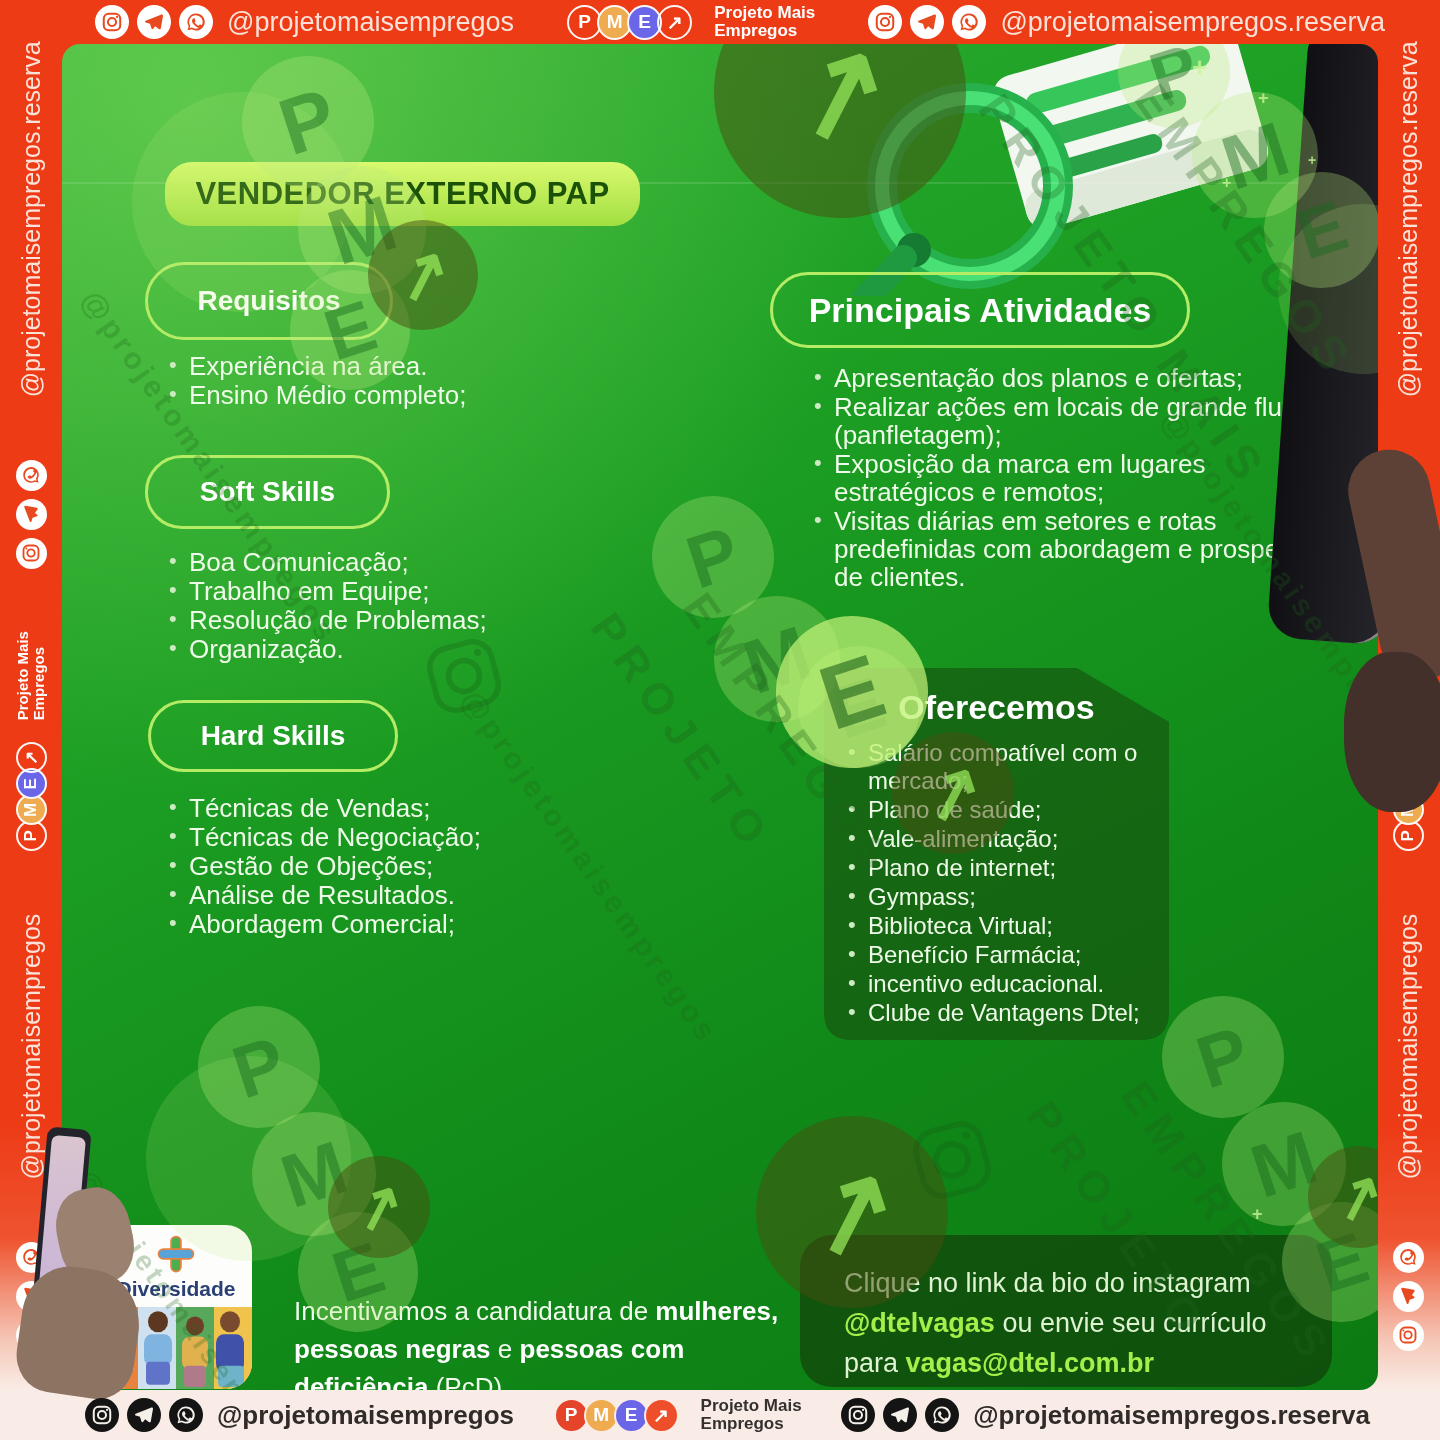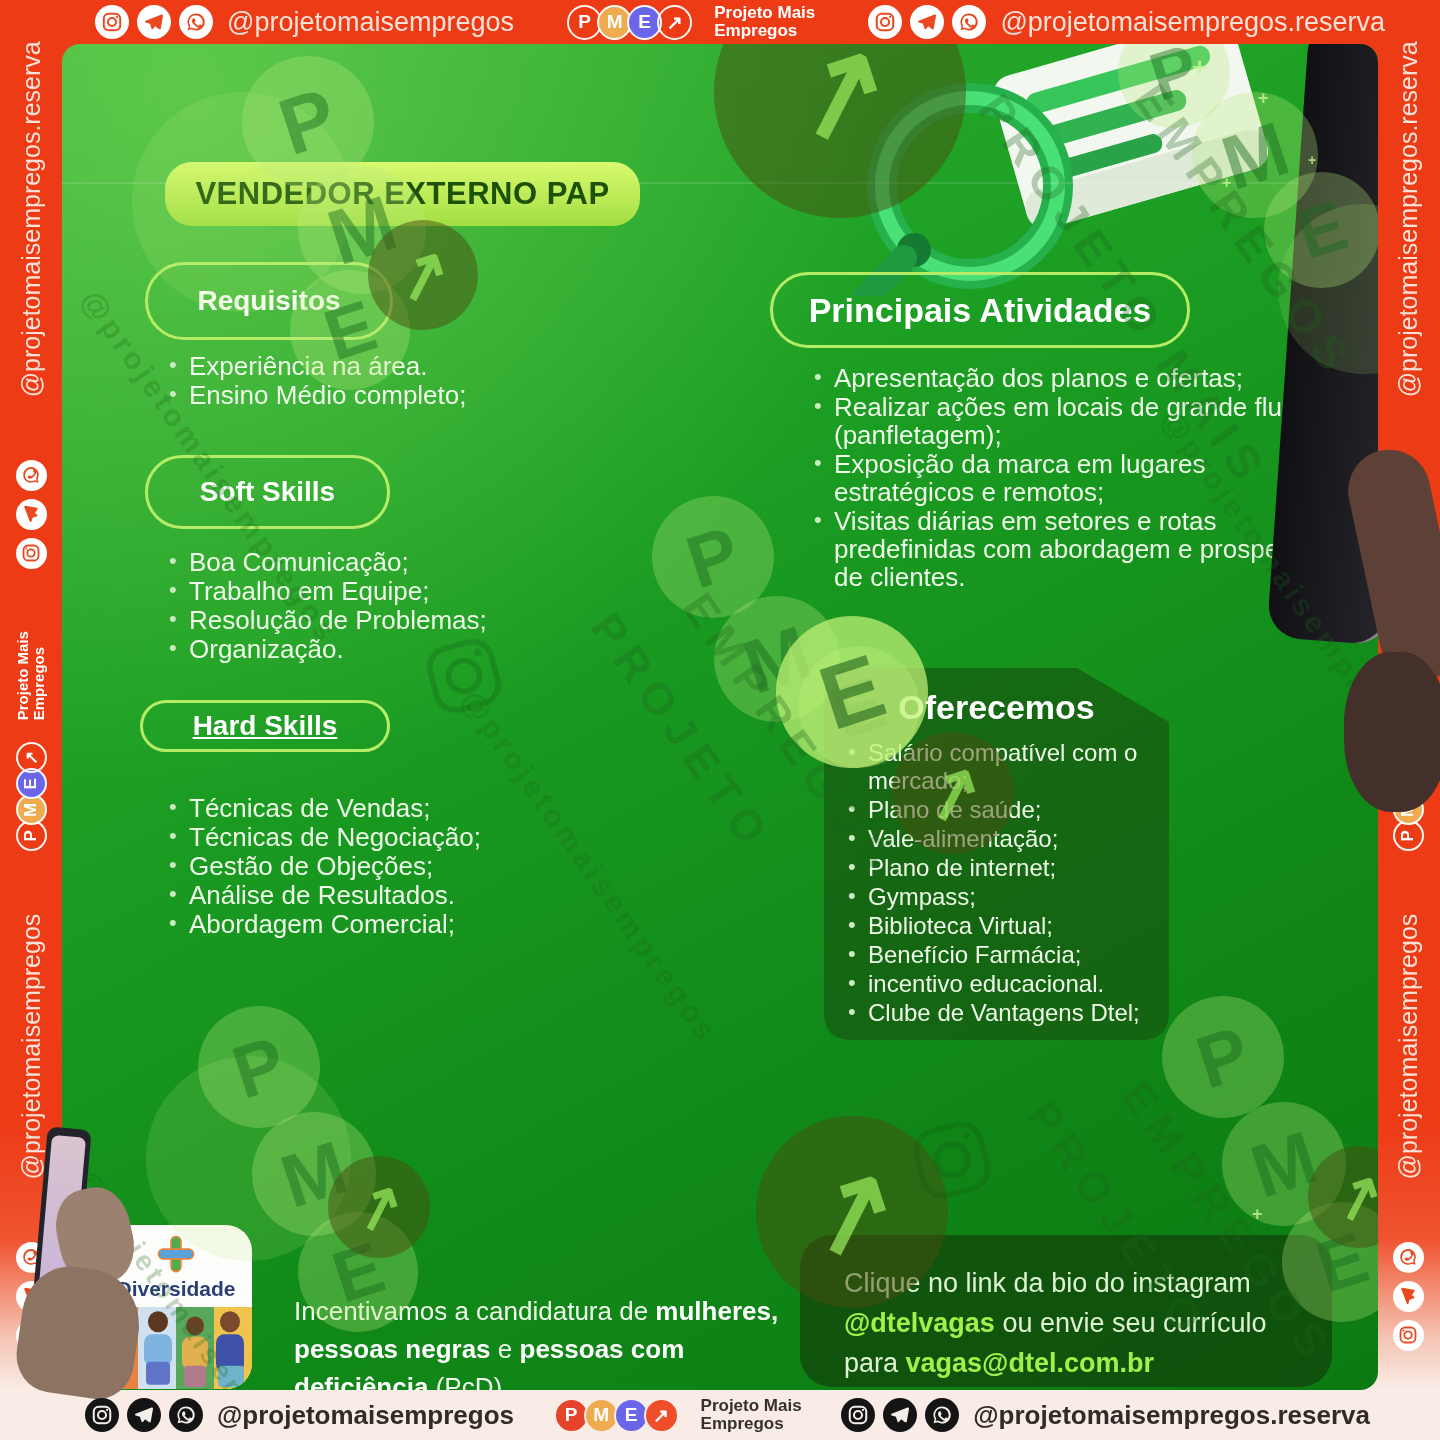--- a/index.html
+++ b/index.html
@@ -56,21 +56,21 @@
   .loc-row{position:absolute;left:108px;top:26px;display:flex;align-items:center;gap:14px;z-index:2;}
   .loc-title{color:#fff;font-size:41px;font-weight:700;letter-spacing:.5px;}
   .badge{position:absolute;left:103px;top:118px;width:475px;height:64px;border-radius:27px;z-index:2;
     background:linear-gradient(180deg,#daf96f,#a2df41);color:#1c5208;font-size:31px;font-weight:700;
     display:flex;align-items:center;justify-content:center;letter-spacing:.5px;}
 
   .pill{position:absolute;border:3px solid #b4ec66;border-radius:44px;display:flex;align-items:center;justify-content:center;
     color:#fff;font-weight:700;font-size:28px;z-index:2;box-sizing:border-box;}
   #pill-req{left:83px;top:218px;width:248px;height:78px;}
   #pill-soft{left:83px;top:411px;width:245px;height:74px;}
-  #pill-hard{left:78px;top:656px;width:250px;height:52px;text-decoration:underline;}
+  #pill-hard{left:86px;top:656px;width:250px;height:72px;}
   #pill-prin{left:708px;top:228px;width:420px;height:76px;font-size:34px;}
 
   .blist{list-style:none;margin:0;padding:0;position:absolute;color:#eefbe8;font-size:26px;line-height:28px;z-index:2;}
   .blist li{position:relative;padding-left:22px;margin-bottom:1px;}
   .blist li::before{content:"•";position:absolute;left:2px;top:-1px;color:#cdeac2;font-size:22px;}
   #list-req{left:105px;top:308px;width:430px;}
   #list-soft{left:105px;top:504px;width:430px;}
   #list-hard{left:105px;top:750px;width:430px;}
   #list-prin{left:750px;top:320px;width:525px;}
 

